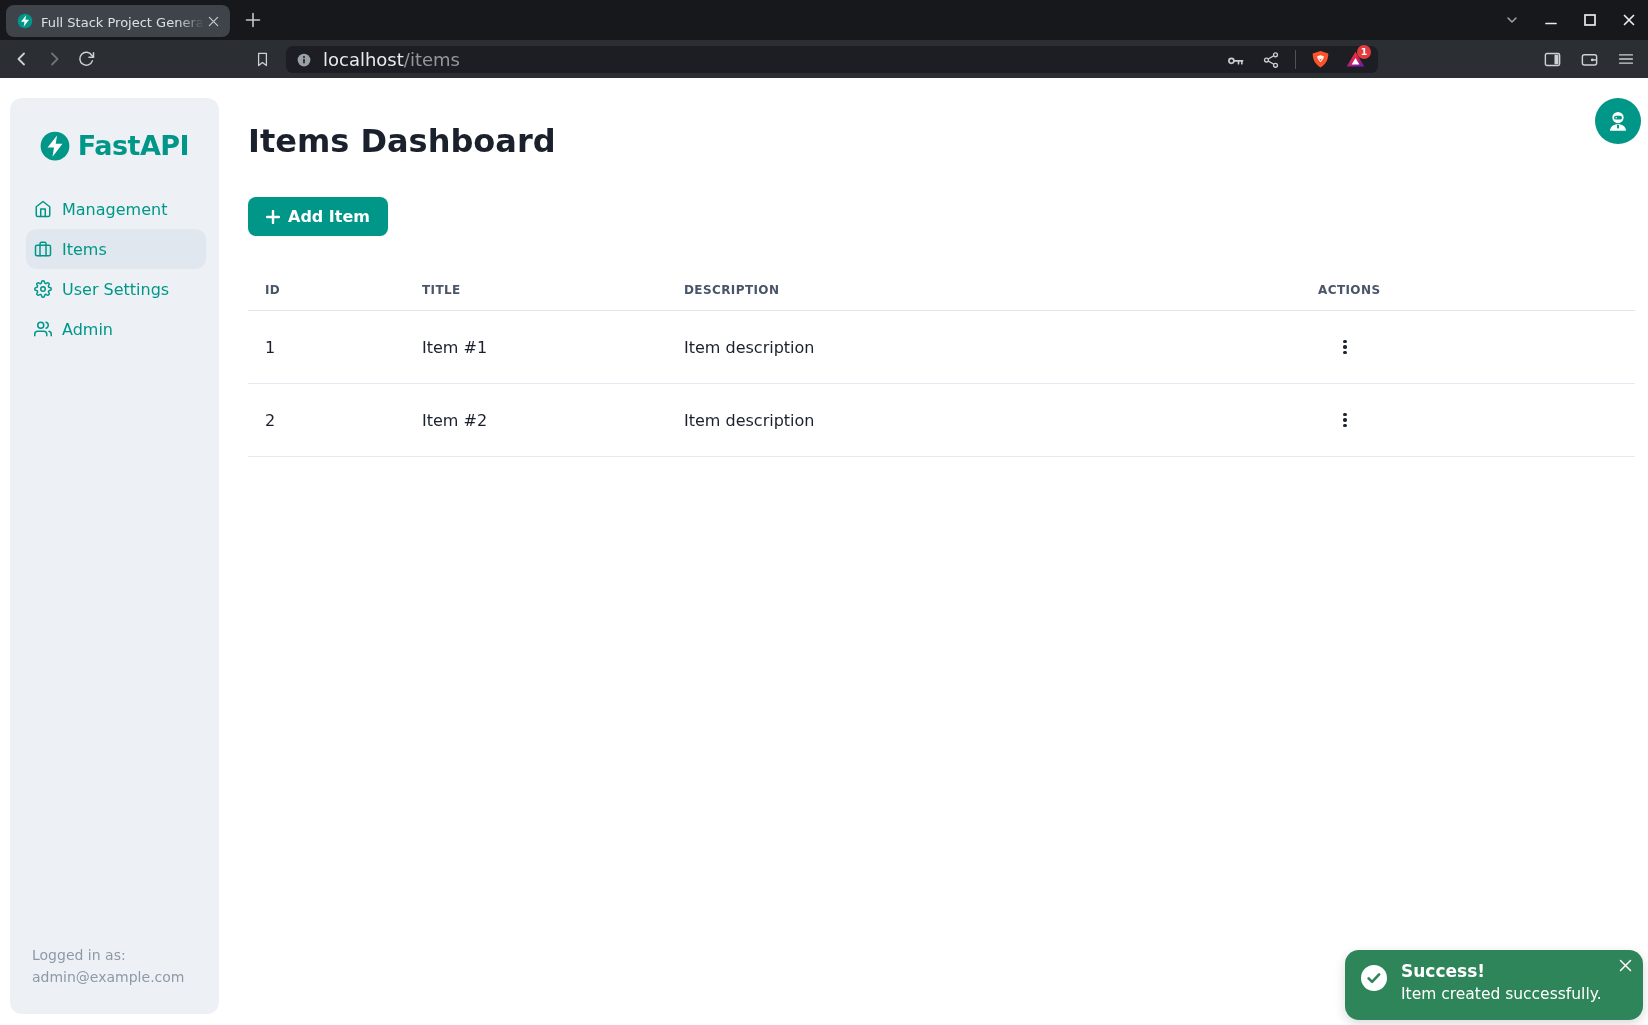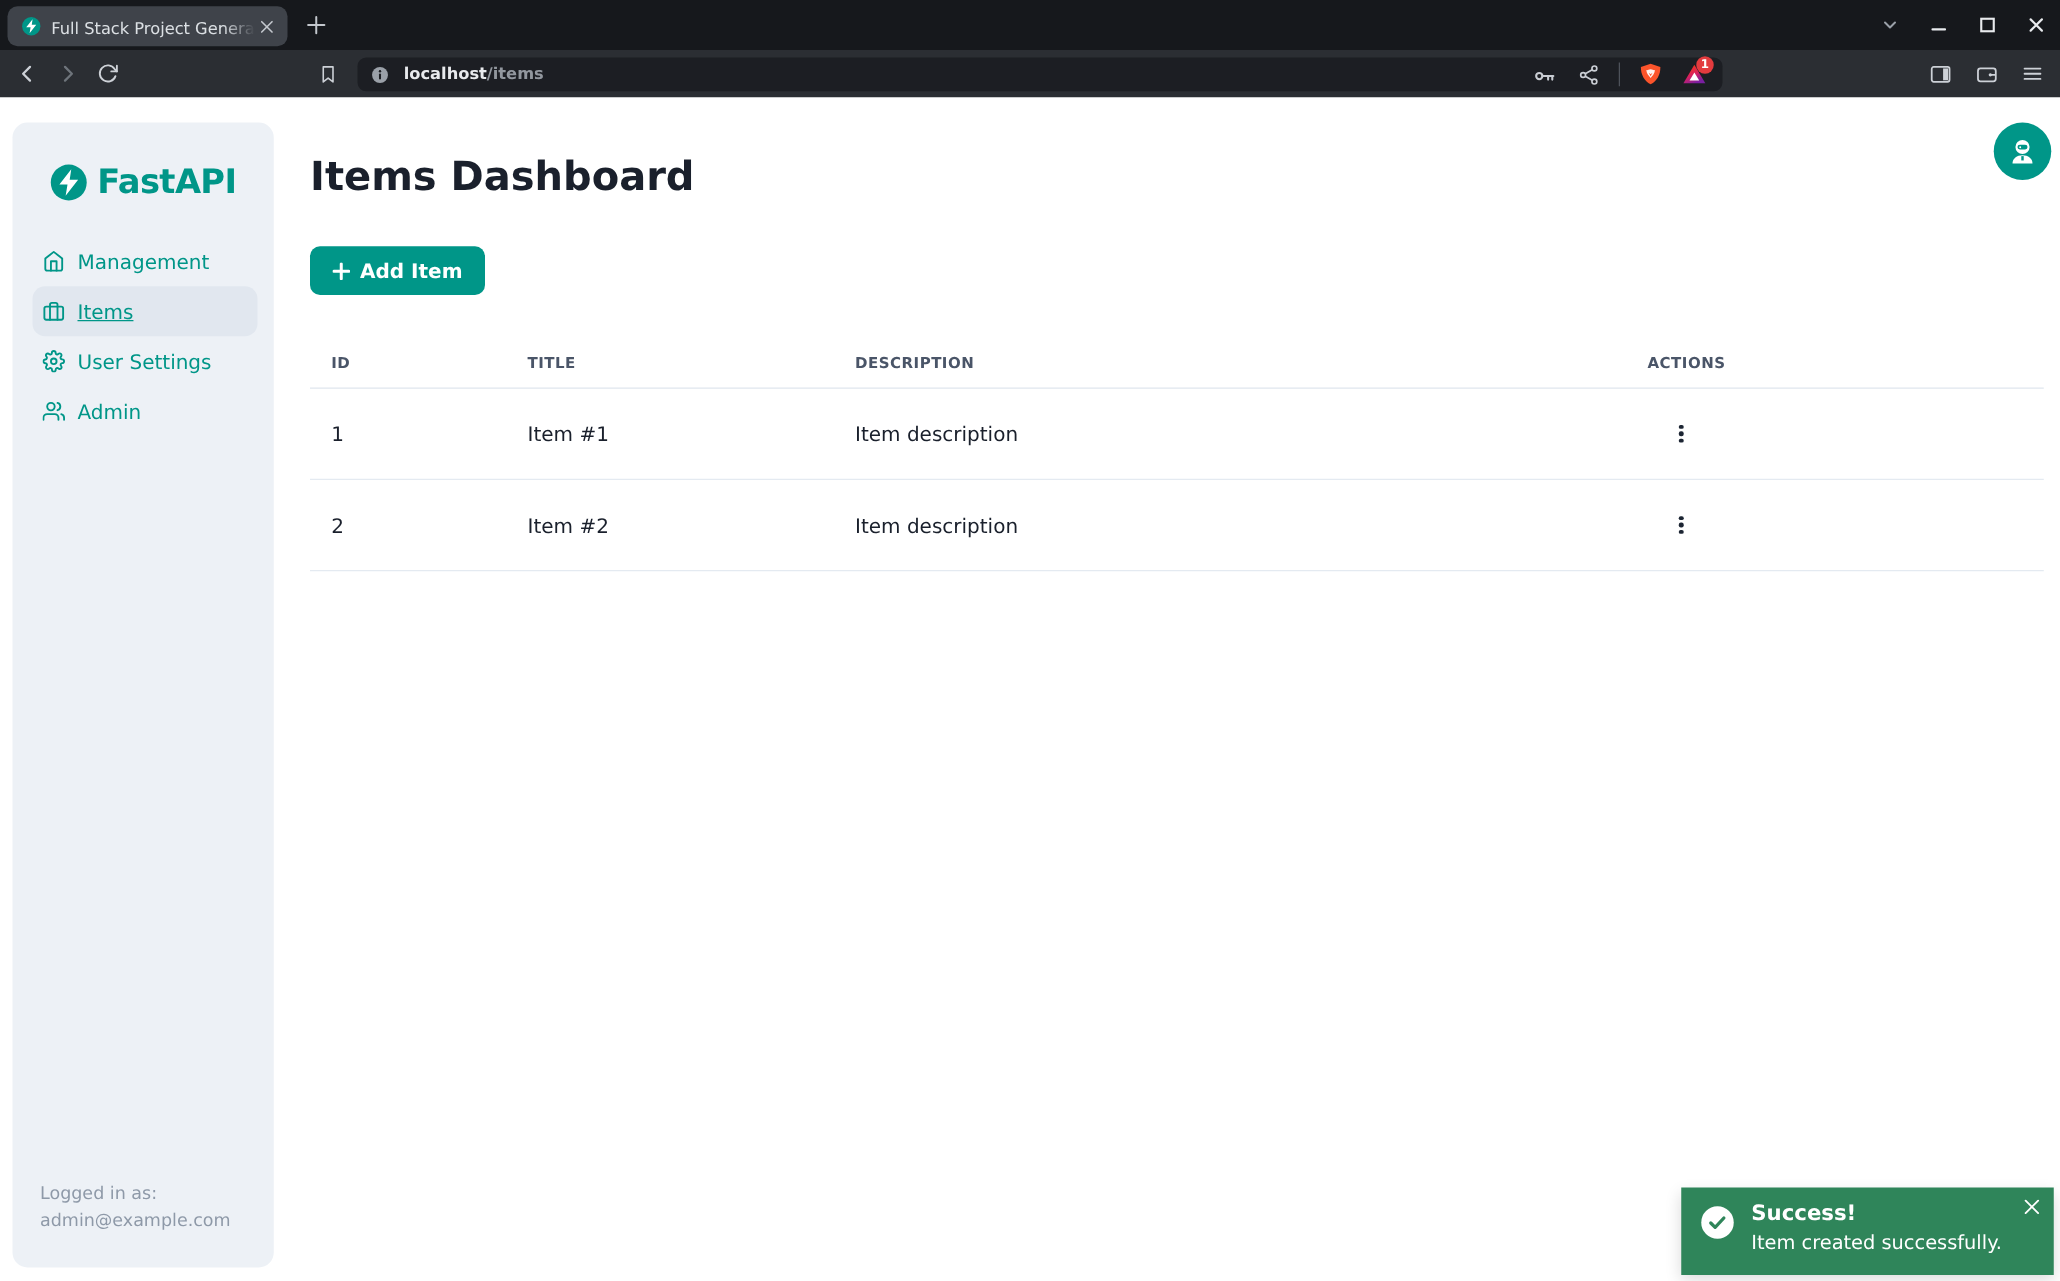--- a/index.html
+++ b/index.html
@@ -23,41 +23,41 @@
   .wincontrols { position:absolute; right:10px; top:0; height:40px; display:flex; align-items:center; gap:21px; }
   .winbtn { width:18px; height:18px; display:flex; align-items:center; justify-content:center; }
 
   .toolbar { position:absolute; top:40px; left:0; width:100%; height:38px; background:#2b2e33; }
   .nav-btn { position:absolute; top:10px; width:18px; height:18px; display:flex; align-items:center; justify-content:center; }
   .nav-back { left:13px; } .nav-fwd { left:45px; } .nav-reload { left:77px; }
   .bookmark-btn { position:absolute; left:252px; top:9px; width:20px; height:20px;
                   display:flex; align-items:center; justify-content:center; }
   .urlbar { position:absolute; left:286px; top:6px; width:1092px; height:27px; background:#1c1e23;
             border-radius:7px; display:flex; align-items:center; padding:0 12px 0 9px; }
-  .url-text { margin-left:10px; font-size:13px;font-weight:bold; }
+  .url-text { margin-left:10px; font-size:18px; }
   .url-host { color:#e8eaed; } .url-path { color:#92979e; }
   .url-icons { margin-left:auto; display:flex; align-items:center; gap:13px; }
   .url-divider { width:1px; height:19px; background:#4d525a; }
   .ext-btn { width:22px; height:22px; display:flex; align-items:center; justify-content:center; position:relative; }
   .badge { position:absolute; top:-4px; right:-5px; min-width:14px; height:14px; border-radius:7px;
            background:#e33b3e; color:#fff; font-size:9.5px; font-weight:700; text-align:center; line-height:14px; }
   .toolbar-right { position:absolute; right:12px; top:0; height:38px; display:flex; align-items:center; gap:17px; }
   .tr-btn { width:20px; height:20px; display:flex; align-items:center; justify-content:center; }
 
   
   .page { position:absolute; top:78px; left:0; width:1648px; height:947px; background:#fff; }
 
   .sidebar { position:absolute; left:10px; top:20px; width:209px; height:916px;
              background:#edf1f6; border-radius:12px; }
   .logo { display:flex; align-items:center; justify-content:center; gap:8px; padding-top:32px; }
   .logo-text { font-size:27px; font-weight:600; color:#009688; letter-spacing:-0.5px; }
   .nav { margin:28px 13px 0 16px; }
   .nav-item { height:40px; display:flex; align-items:center; gap:10px; padding-left:8px;
               border-radius:10px; color:#009688; font-size:16px; }
-  .nav-item.active { background:#e1e7ef;text-decoration:underline; }
+  .nav-item.active { background:#e1e7ef; }
   .nav-item .nicon { display:flex; width:18px; height:18px; }
   .sidebar-footer { position:absolute; left:22px; bottom:26px; font-size:14px; color:#8e99a8; line-height:22px; }
 
   .avatar { position:absolute; left:1595px; top:20px; width:46px; height:46px; border-radius:50%;
             background:#009688; display:flex; align-items:center; justify-content:center; }
 
   .page-title { position:absolute; left:248px; top:44px; font-size:32px; font-weight:700; color:#1a202c; }
 
   .add-btn { position:absolute; left:248px; top:119px; height:39px; background:#009688; color:#fff;
              border-radius:8px; font-size:16px; font-weight:700; display:flex; align-items:center;
@@ -67,21 +67,21 @@
   .thead, .trow { display:grid; grid-template-columns:174px 262px 634px 317px; align-items:center; }
   .thead { height:41px; border-bottom:1px solid #dfe6ee; }
   .th { font-size:12px; font-weight:700; color:#4a5568; letter-spacing:0.4px; }
   .trow { height:73px; border-bottom:1px solid #e4eaf1; font-size:16px; color:#1a202c; }
   .th:first-child, .td:first-child { padding-left:17px; }
   .kebab { margin-left:14px; width:26px; height:30px; display:flex; flex-direction:column;
            align-items:center; justify-content:center; gap:2px; border-radius:6px; }
   .kebab i { width:3.5px; height:3.5px; border-radius:50%; background:#1c2533; }
 
   .toast { position:absolute; left:1345px; top:872px; width:298px; height:70px; background:#2f855a;
-           border-radius:0; color:#fff; box-shadow:0 4px 12px rgba(0,0,0,0.15); }
+           border-radius:14px; color:#fff; box-shadow:0 4px 12px rgba(0,0,0,0.15); }
   .toast-icon { position:absolute; left:15px; top:14px; }
   .toast-title { position:absolute; left:56px; top:11px; font-size:17px; font-weight:700; }
   .toast-msg { position:absolute; left:56px; top:35px; font-size:15.5px; }
   .toast-close { position:absolute; right:9px; top:6px; width:18px; height:18px;
                  display:flex; align-items:center; justify-content:center; }
 
   svg { display:block; }
 </style>
 </head>
 <body>

